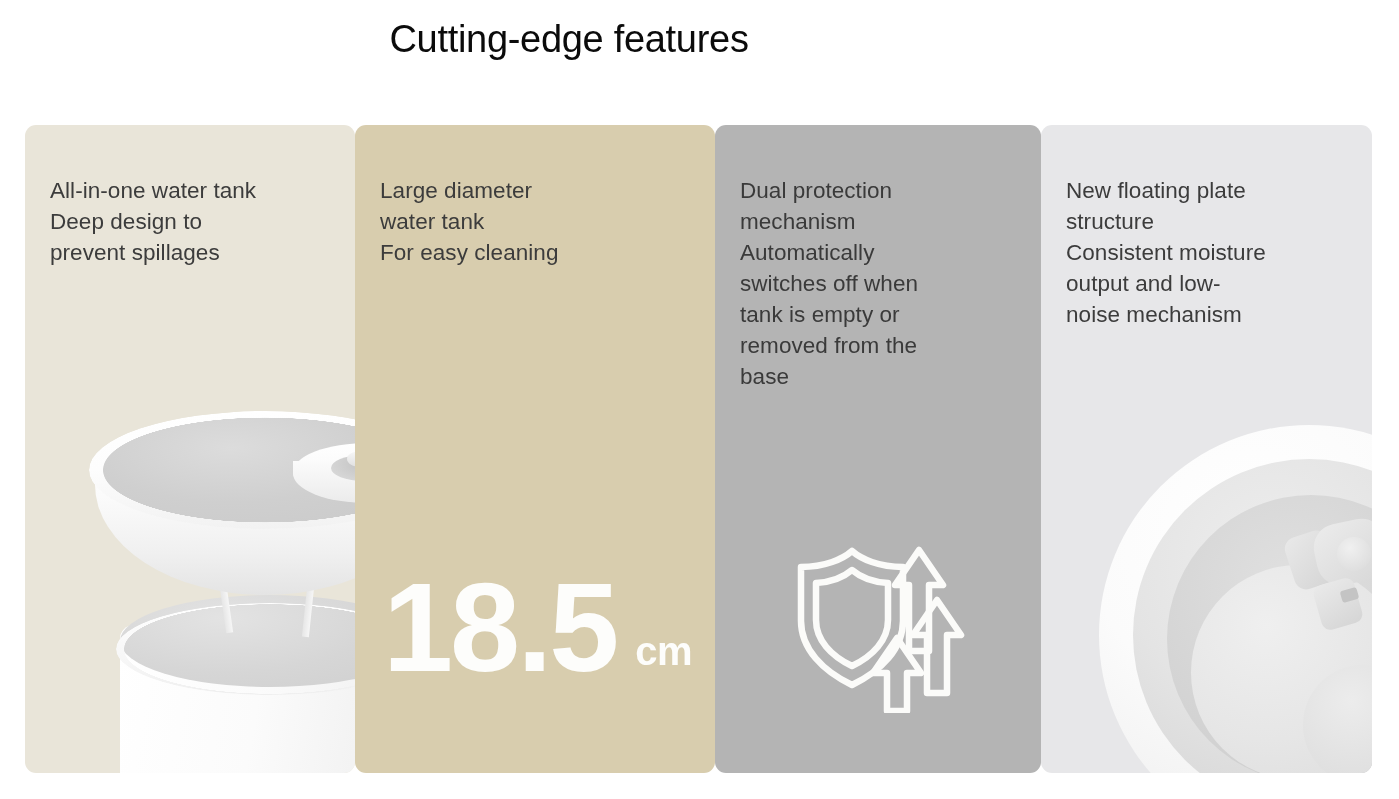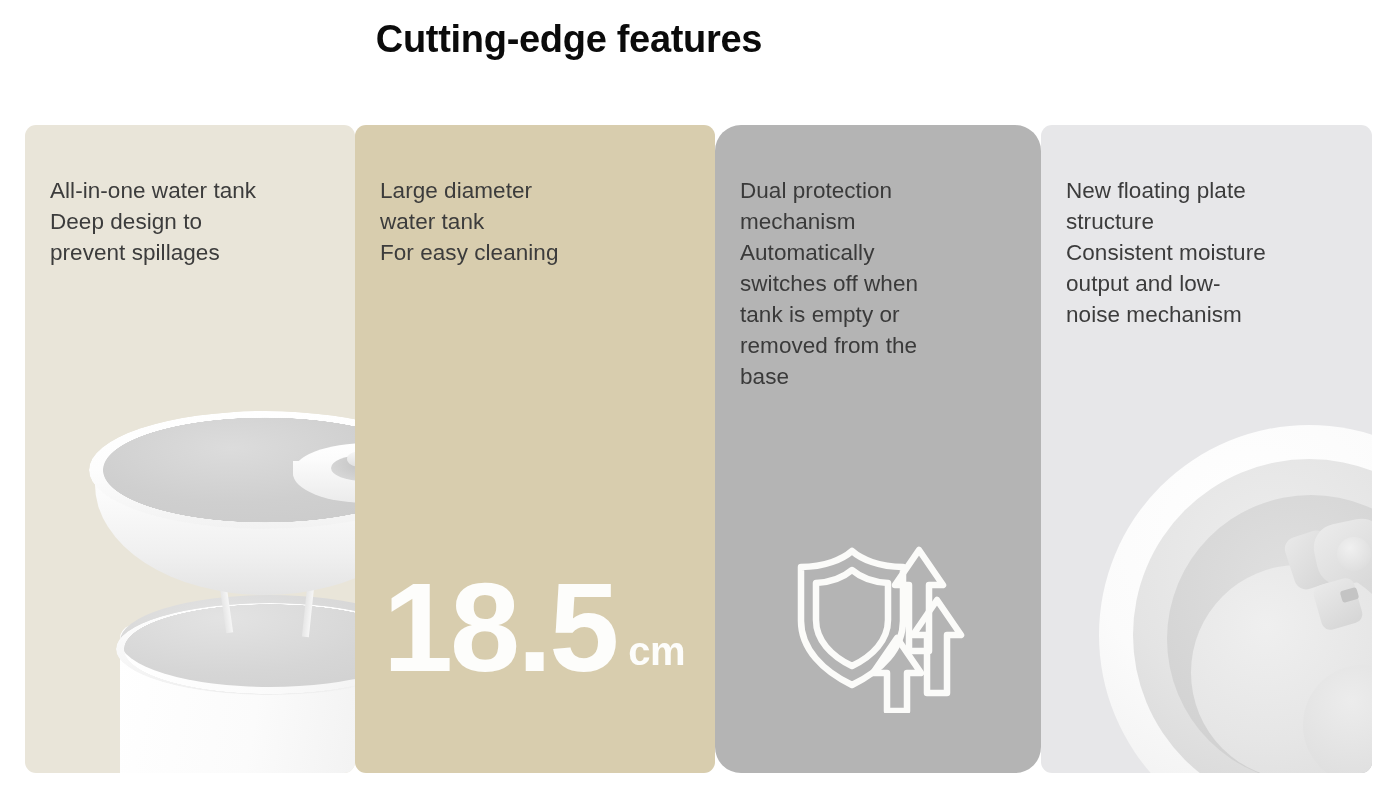--- a/index.html
+++ b/index.html
@@ -20,21 +20,21 @@
     height: 799px;
     background: #ffffff;
   }
   .page-title {
     position: absolute;
     left: 0;
     top: 18px;
     width: 1138px;
     text-align: center;
     font-size: 38px;
-    font-weight: bold;
+    font-weight: normal;
     color: #0b0b0b;
     letter-spacing: -0.3px;
   }
   .cards {
     position: absolute;
     left: 25px;
     top: 125px;
     width: 1349px;
     height: 648px;
     display: flex;
@@ -42,21 +42,21 @@
   }
   .card {
     position: relative;
     height: 648px;
     border-radius: 11px;
     overflow: hidden;
     flex: 0 0 auto;
   }
   .card-1 { width: 330px; background: #e9e5d9; }
   .card-2 { width: 360px; background: #d8cdae; }
-  .card-3 { width: 326px; background: #b4b4b4; border-radius: 26px; }
+  .card-3 { width: 326px; background: #b4b4b4; }
   .card-4 { width: 331px; background: #e7e7e9; }
 
   .card-text {
     position: relative;
     z-index: 3;
     padding: 50px 0 0 25px;
     font-size: 22.5px;
     line-height: 31px;
     color: #3c3c3c;
     white-space: pre-line;
@@ -79,21 +79,21 @@
     font-size: 126px;
     font-weight: bold;
     line-height: 0.78;
     letter-spacing: -3px;
   }
   .measure-unit {
     font-size: 40px;
     font-weight: bold;
     line-height: 1;
     padding-bottom: 6px;
-    margin-left: 12px;
+    margin-left: 19px;
     letter-spacing: -0.5px;
   }
 
   
   .shield-icon-wrap {
     position: absolute;
     left: 74px;
     bottom: 60px;
     z-index: 4;
     width: 190px;

